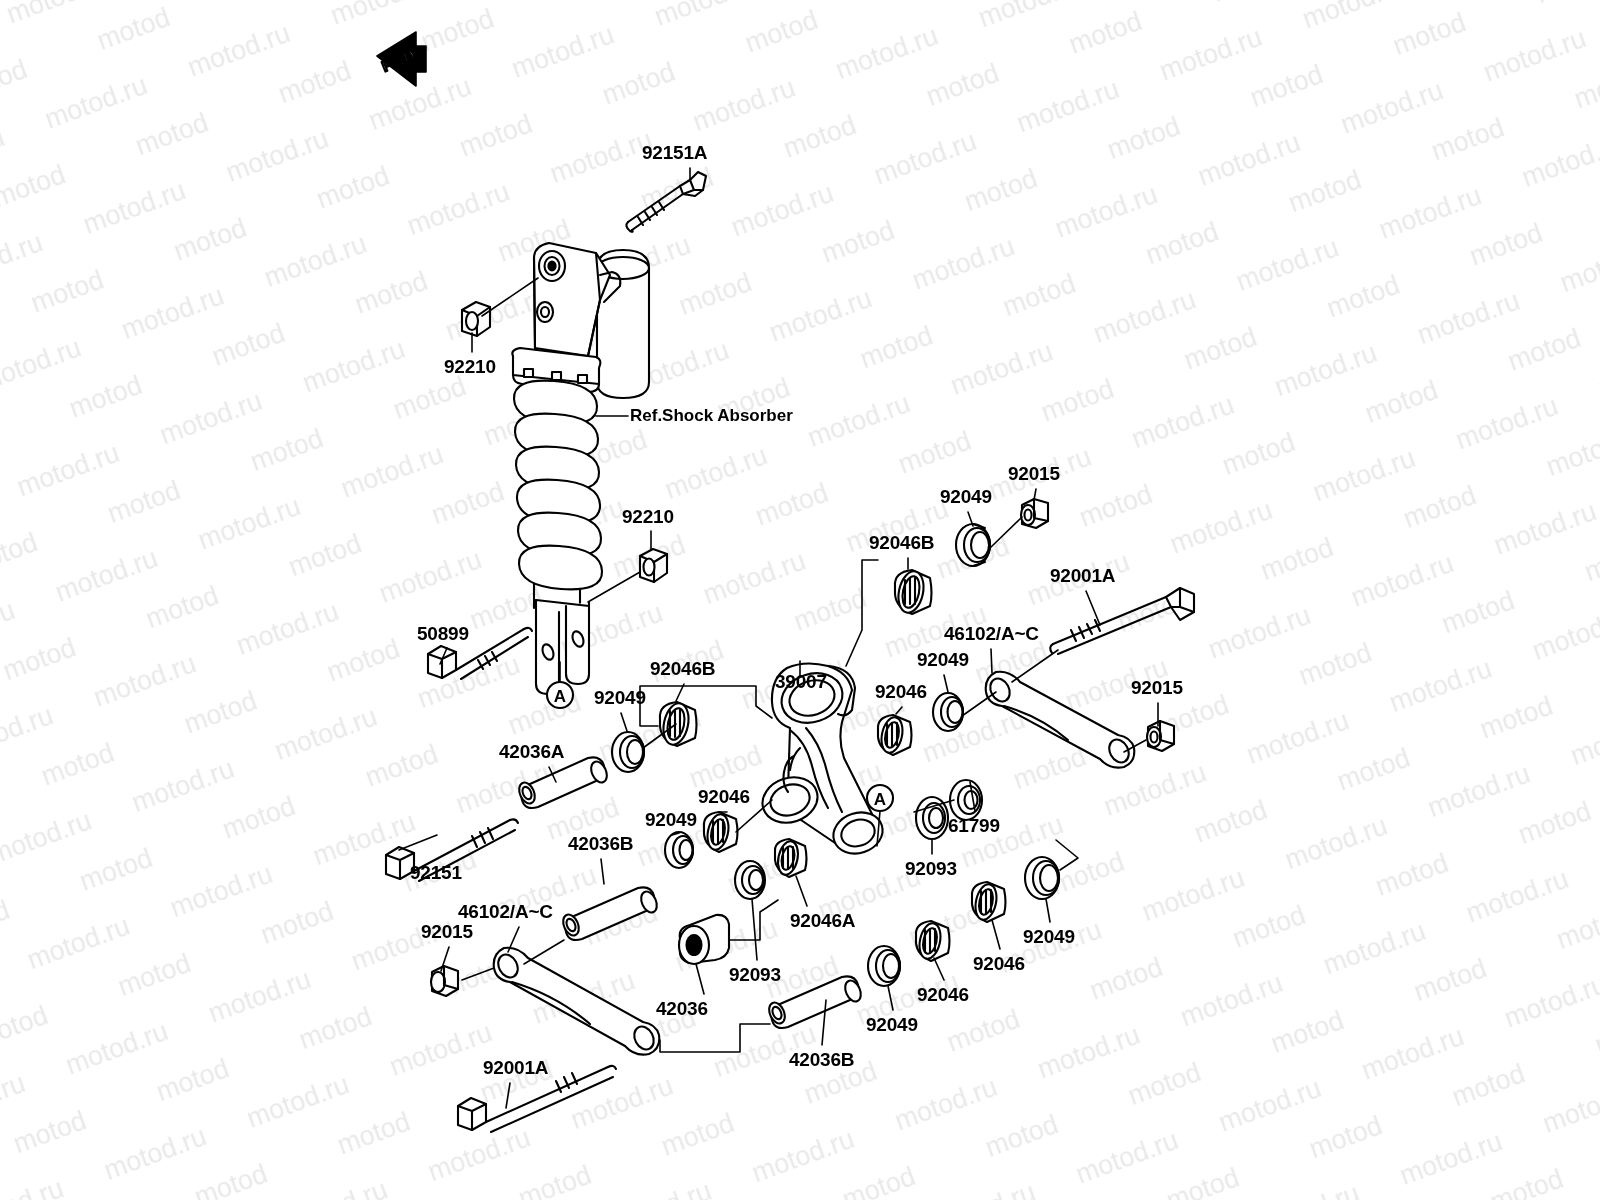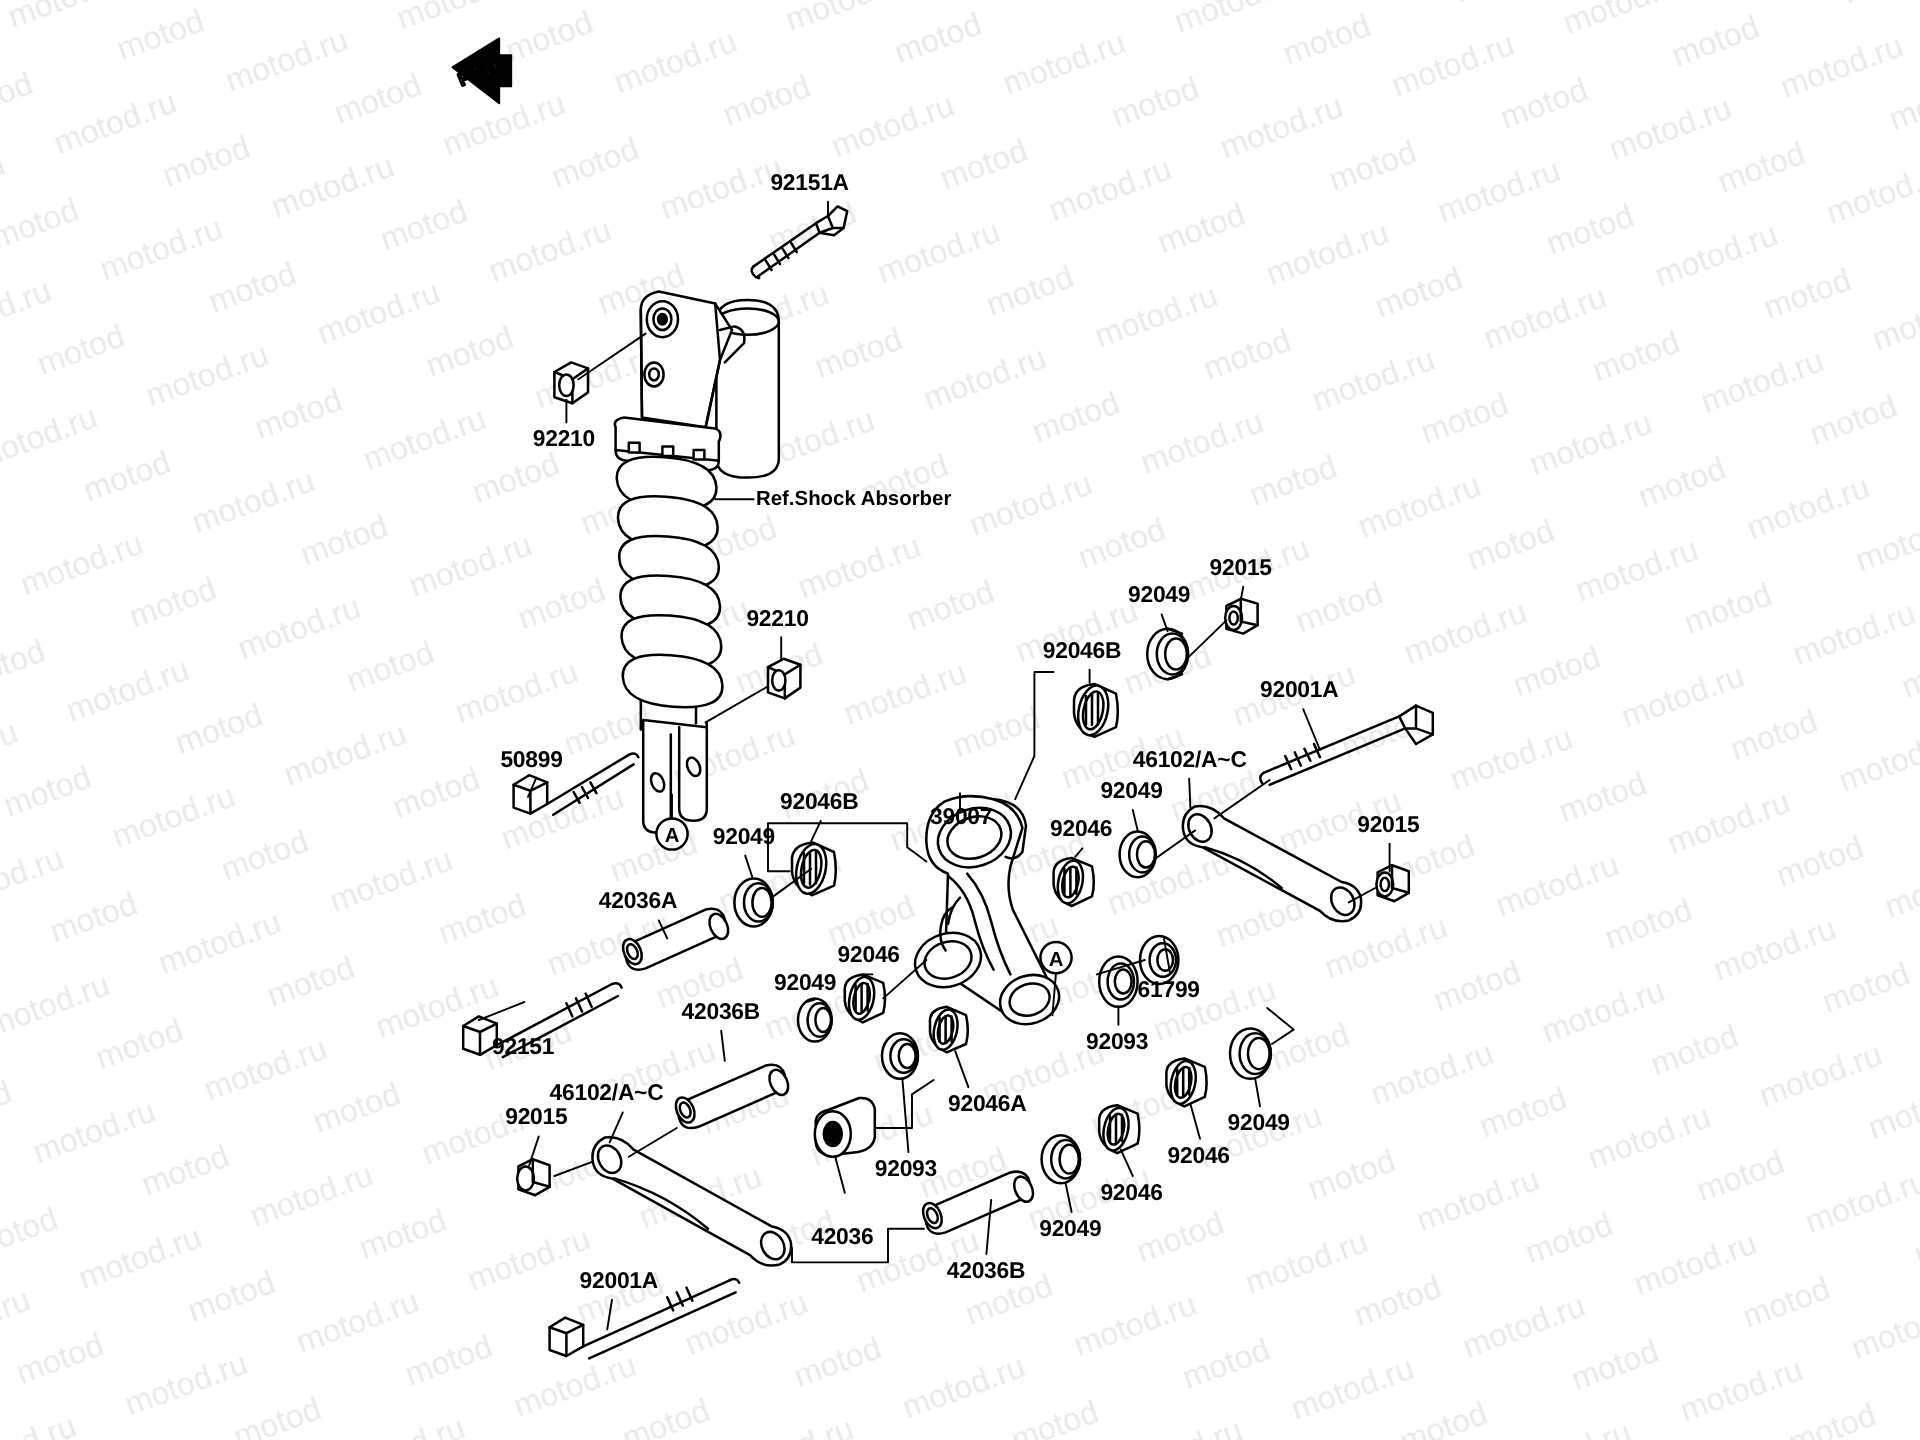--- a/index.html
+++ b/index.html
@@ -465,21 +465,21 @@
     <span class="lbl" style="left:410px;top:842px;margin-top:20px;">92151</span>
     <span class="lbl" style="left:698px;top:786px;">92046</span>
     <span class="lbl" style="left:645px;top:809px;">92049</span>
     <span class="lbl" style="left:948px;top:815px;">61799</span>
     <span class="lbl" style="left:905px;top:858px;">92093</span>
     <span class="lbl" style="left:568px;top:833px;">42036B</span>
     <span class="lbl" style="left:458px;top:901px;">46102/A~C</span>
     <span class="lbl" style="left:421px;top:921px;">92015</span>
     <span class="lbl" style="left:790px;top:910px;">92046A</span>
     <span class="lbl" style="left:729px;top:964px;">92093</span>
-    <span class="lbl" style="left:676px;top:998px;margin-top:23px;">42036</span>
+    <span class="lbl" style="left:656px;top:998px;">42036</span>
     <span class="lbl" style="left:1023px;top:926px;">92049</span>
     <span class="lbl" style="left:973px;top:953px;">92046</span>
     <span class="lbl" style="left:917px;top:984px;">92046</span>
     <span class="lbl" style="left:866px;top:1014px;">92049</span>
     <span class="lbl" style="left:789px;top:1049px;">42036B</span>
     <span class="lbl" style="left:483px;top:1057px;">92001A</span>
 
     <span class="ref" style="left:630px;top:406px;">Ref.Shock Absorber</span>
   </div>
 

